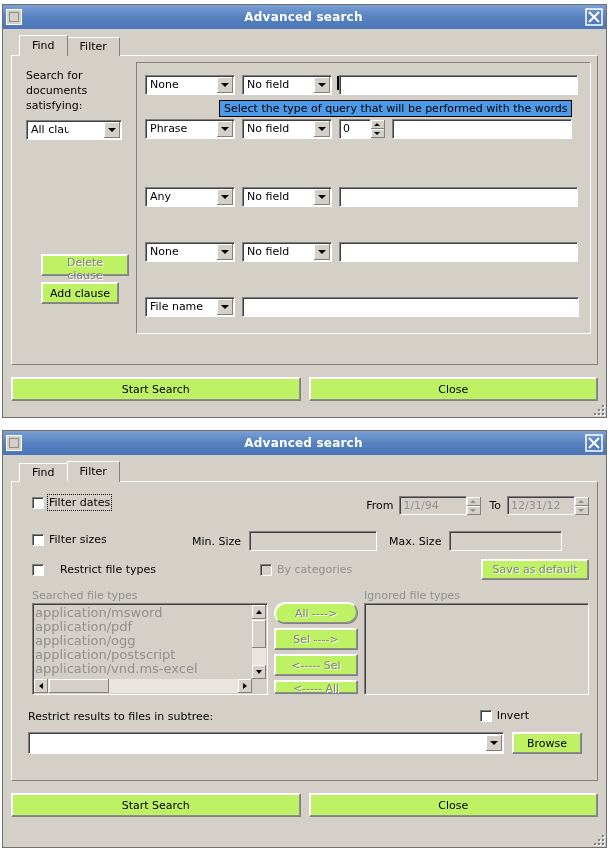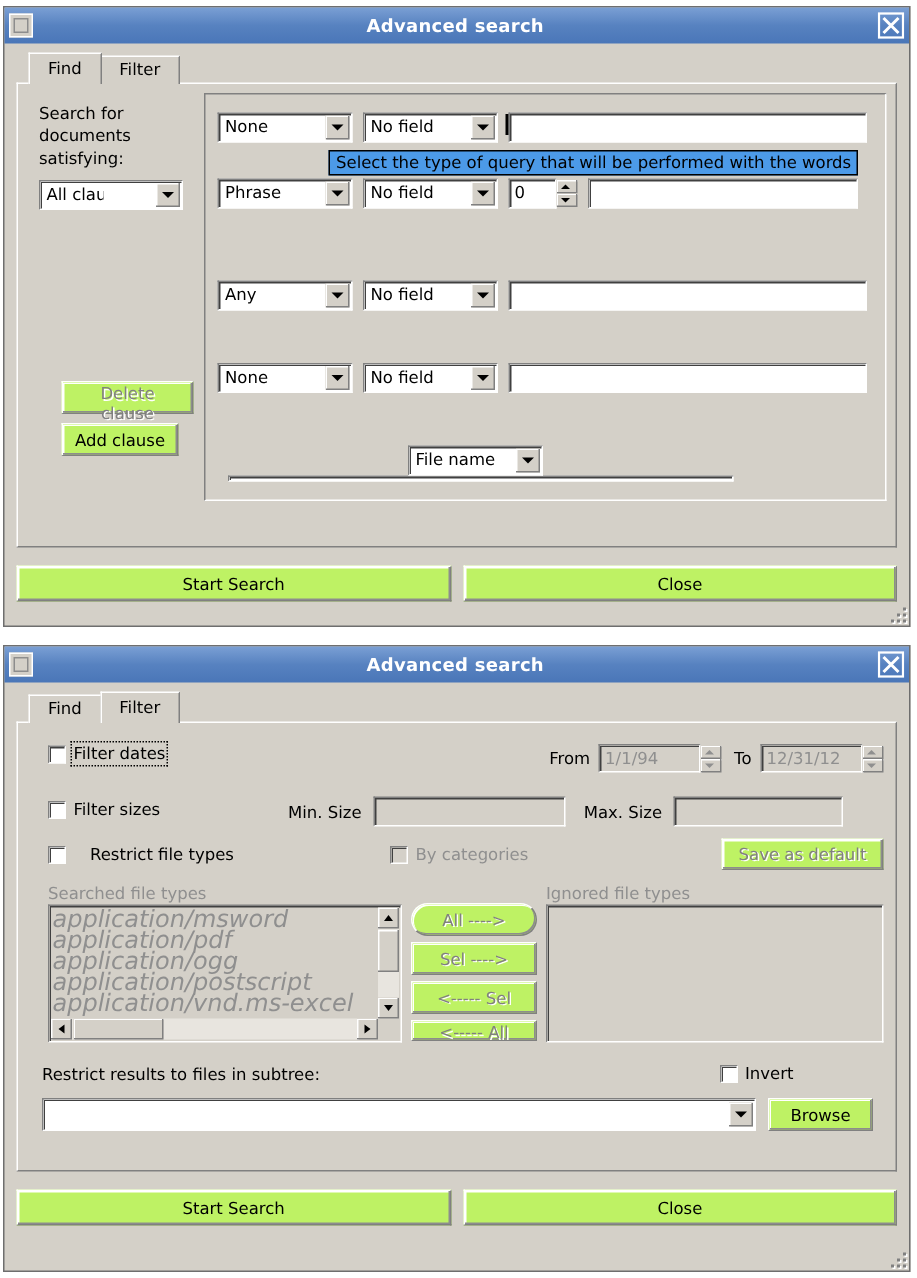--- a/index.html
+++ b/index.html
@@ -301,25 +301,24 @@
     border: 1px solid;
     border-color: #808080 #ffffff #ffffff #808080;
     box-shadow: inset 1px 1px 0 #404040;
     box-sizing: border-box;
     position: relative;
     overflow: hidden;
   }
   .list-items {
     position: absolute;
     left: 2px; top: 2px; right: 16px; bottom: 16px;
-    font-size: 16px;
+    font-size: 13px;
     color: #8f8f8f;
     line-height: 14px;
     overflow: hidden;
-    font-style: italic;
   }
   .scroll-v {
     position: absolute;
     right: 1px; top: 1px; bottom: 15px;
     width: 14px;
     background: #e8e5df;
   }
   .scroll-h {
     position: absolute;
     left: 1px; right: 15px; bottom: 1px;
@@ -437,21 +436,21 @@
             <span class="combo-label">None</span>
             <span class="combo-arrow"></span>
           </div>
           <div class="combo" style="width:90px; margin-left:7px;">
             <span class="combo-label">No field</span>
             <span class="combo-arrow"></span>
           </div>
           <div class="textfield" style="width:239px; height:20px; margin-left:7px;"></div>
         </div>
 
-        <div class="clause-row" style="top:234px;flex-direction:column;">
+        <div class="clause-row" style="top:234px;">
           <div class="combo" style="width:90px;">
             <span class="combo-label">File name</span>
             <span class="combo-arrow"></span>
           </div>
           <div class="textfield" style="width:337px; height:20px; margin-left:7px;"></div>
         </div>
 
       </div>
     </div>
 

